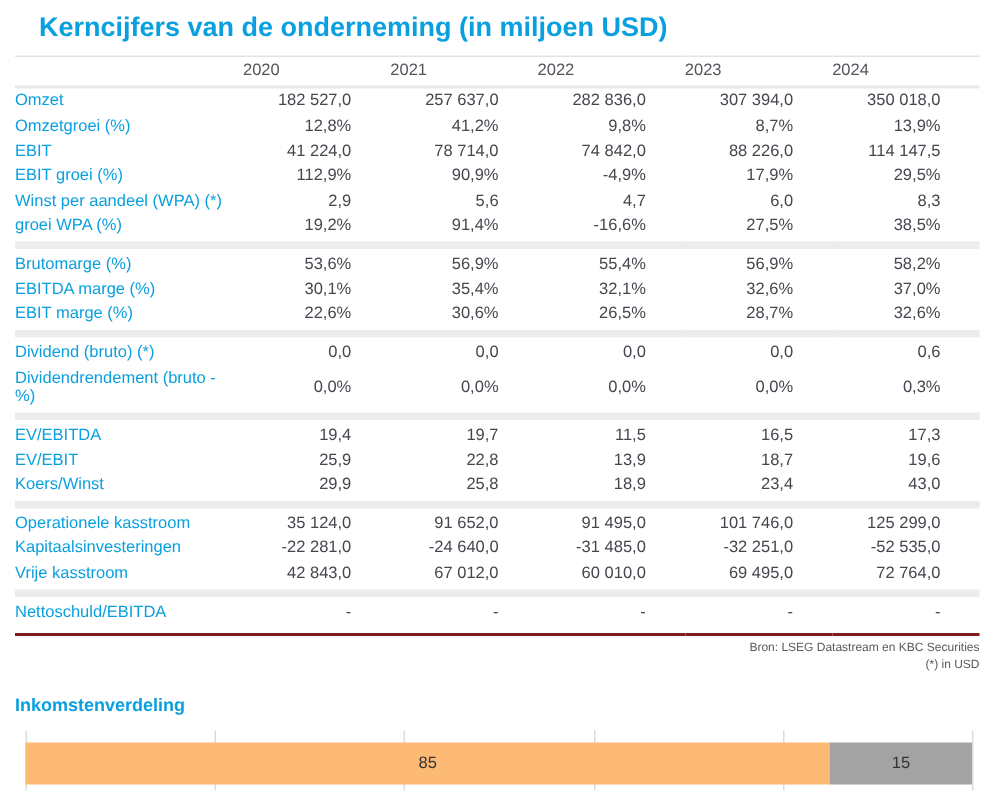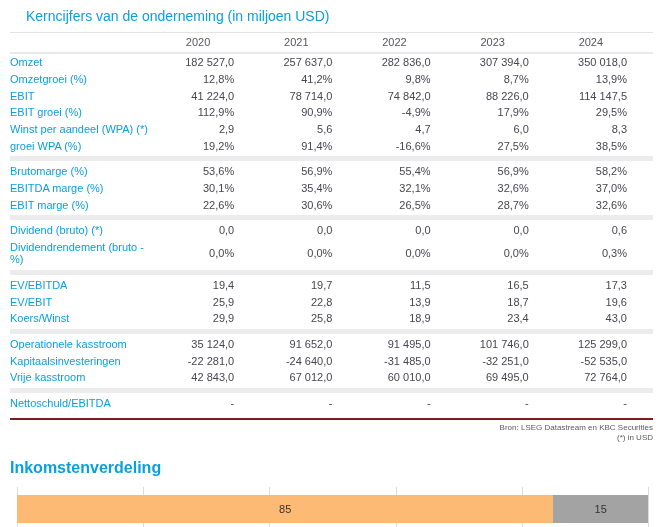--- a/index.html
+++ b/index.html
@@ -1,40 +1,40 @@
 <!DOCTYPE html>
 <html><head>
 <meta charset="utf-8">
 <style>
   html,body{margin:0;padding:0;background:#fff;}
   body{width:664px;height:527px;font-family:"Liberation Sans",sans-serif;overflow:hidden;}
   .page{position:relative;width:664px;height:527px;background:#fff;}
 
   .table-wrap{padding:8px 11px 0 10px;}
-  .section-title{color:#0aa0df;font-size:14px;font-weight:normal;margin:0 0 7px 0;line-height:1.2;padding-left:16px;}
+  .section-title{color:#0aa0df;font-size:18px;font-weight:bold;margin:0 0 7px 0;line-height:1.2;padding-left:16px;}
 
   table.kpi{width:100%;border-collapse:collapse;table-layout:fixed;font-size:11px;line-height:1.15;}
   table.kpi col.c-label{width:152px;}
   table.kpi thead th{
-    color:#55555d;font-weight:normal;text-align:center;
+    color:#55555d;font-weight:normal;text-align:left;
     padding:3px 26px 4px 0;
     border-top:1px solid #e3e3e3;border-bottom:2px solid #e9e9e9;
   }
   table.kpi thead th.lbl{text-align:left;padding-left:0;}
   table.kpi td{vertical-align:middle;}
   table.kpi td.label{color:#0aa0df;text-align:left;padding:2px 4px 2px 0;}
   table.kpi td.num{color:#46464f;text-align:right;padding:2px 26px 2px 0;}
   table.kpi tr.sep td{background:#ececec;height:5px;padding:0;
     border-top:2px solid #fff;border-bottom:2px solid #fff;}
   table.kpi tbody tr.last td{border-bottom:2px solid #7f1d1d;padding-bottom:8px;}
 
   .footnotes{text-align:right;color:#5a5a60;font-size:8px;line-height:1.35;margin-top:3px;}
 
   .chart-section{padding:14px 11px 0 10px;}
-  .chart-title{color:#0aa0df;font-size:16px;font-weight:bold;margin:0 0 10px 0;line-height:1.2;}
+  .chart-title{color:#0aa0df;font-size:12px;font-weight:bold;margin:0 0 10px 0;line-height:1.2;}
   .plot{position:relative;height:40px;margin:0 5px 0 7px;}
   .gridline{position:absolute;top:0;bottom:0;width:1px;background:#dcdcdc;}
   .bar-track{position:absolute;left:0;right:0;top:8px;height:28px;display:flex;}
   .bar-seg{display:flex;align-items:center;justify-content:center;
     font-size:11px;color:#333;height:100%;}
   .axis{position:relative;height:14px;margin:4px 5px 0 7px;font-size:10px;color:#808080;}
   .tick{position:absolute;transform:translateX(-50%);white-space:nowrap;}
 </style>
 </head>
 <body>

